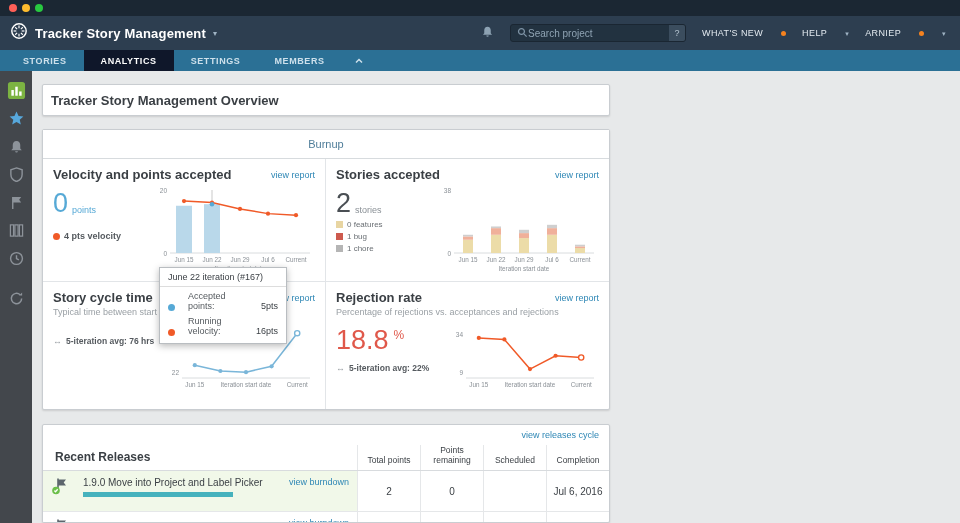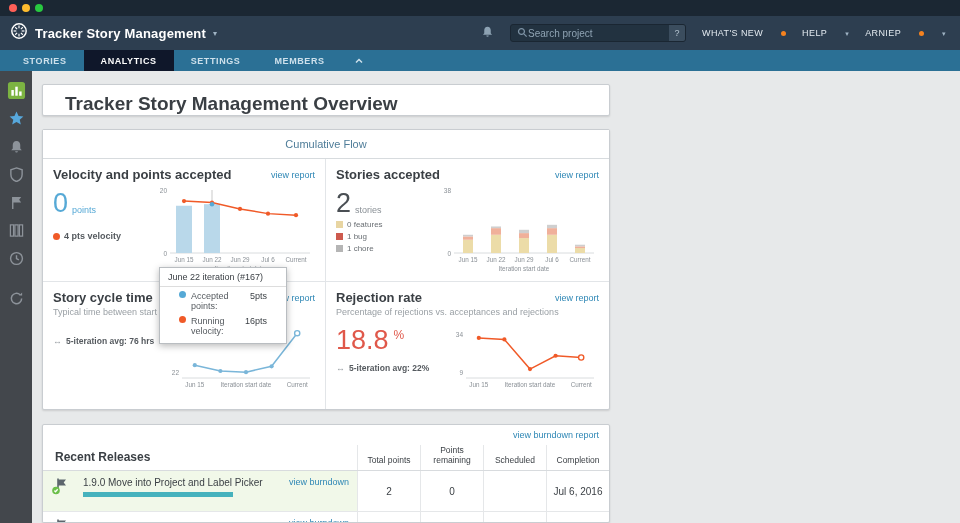--- a/index.html
+++ b/index.html
@@ -33,21 +33,21 @@
 
 
 .sidebar{position:absolute;left:0;top:71px;bottom:0;width:32px;background:#43474c;display:flex;flex-direction:column;align-items:center;padding-top:9px;gap:8px}
 .side-icon{width:20px;height:20px;display:flex;align-items:center;justify-content:center;cursor:pointer}
 .side-icon.spaced{margin-top:12px}
 
 
 .main{position:absolute;left:32px;top:71px;right:0;bottom:0;background:#e7e9ea;overflow:hidden}
 .content{width:568px;margin:13px 0 0 10px}
 .card{background:#fff;border:1px solid #c9cdd1;border-radius:2px;box-shadow:0 1px 2px rgba(0,0,0,.12)}
-.overview-card{height:32px;display:flex;align-items:flex-end;padding:0 22px;font-size:19px;font-weight:bold;color:#3a3f44}
+.overview-card{height:32px;display:flex;align-items:center;padding:0 8px;font-size:13px;font-weight:bold;color:#3a3f44}
 
 
 .trendbox{position:relative;margin-top:13px}
 .trend-tabs{display:flex;height:29px}
 .trend-tab{flex:1;display:flex;align-items:center;justify-content:center;font-size:11px;color:#4f7d99;background:#fff;border-right:1px solid #d7dbde;border-bottom:1px solid #d7dbde;cursor:pointer}
 .trend-tab:last-child{border-right:none}
 .trend-tab.active{color:#1a7cab;font-weight:bold;border-bottom-color:transparent}
 .panels{display:grid;grid-template-columns:1fr 1fr}
 .panel{padding:8px 10px;position:relative}
 .panel.l{border-right:1px solid #e2e5e8}
@@ -75,21 +75,21 @@
 .sq{width:7px;height:7px;display:inline-block}
 .sq.feature{background:#e8d5a2}.sq.bug{background:#cd5a4e}.sq.chore{background:#b5b5b5}
 .avg-row{display:flex;align-items:center;gap:4px;margin-top:9px;font-size:8.5px;color:#555a5f;font-weight:bold}
 .avg-row .range-ic{color:#9aa0a5;font-size:9px;font-weight:normal}
 .chart1{width:162px;height:88px}
 .chart2{width:150px;height:66px;margin-top:2px}
 
 
 .tooltip{position:absolute;left:116px;top:137px;width:128px;background:#fff;border:1px solid #b9bdc1;box-shadow:0 2px 7px rgba(0,0,0,.28);z-index:6;font-size:9px}
 .tt-head{padding:4px 8px;border-bottom:1px solid #ddd;color:#3a3f44}
-.tt-row{display:flex;align-items:flex-start;gap:5px;padding:4px 19px 1px}
+.tt-row{display:flex;align-items:flex-end;gap:13px;padding:4px 8px 1px}
 .tt-row:last-child{padding-bottom:7px}
 .t-dot{width:7px;height:7px;border-radius:50%;flex:none}
 .t-dot.blue{background:#56a9d6}.t-dot.orange{background:#f05a28}
 .t-label{color:#555a5f}
 .t-val{margin-left:auto;color:#3a3f44}
 
 
 .releases{margin-top:14px;height:99px;overflow:hidden}
 .rel-top{height:20px;display:flex;justify-content:flex-end;align-items:center;padding:0 10px}
 .rel-grid{display:grid;grid-template-columns:1fr 63px 63px 63px 63px}
@@ -239,21 +239,21 @@
 
 <div class="main">
   <div class="content">
 
     <div class="card overview-card">
       <span>Tracker Story Management Overview</span>
     </div>
 
     <div class="card trendbox">
       <div class="trend-tabs">
-        <div class="trend-tab">Cumulative Flow</div>
+        <div class="trend-tab">Burnup</div>
       </div>
 
       <div class="panels">
 
         <div class="panel p-top l">
           <div class="p-head">
             <span class="p-title">Velocity and points accepted</span>
             <a class="view-link">view report</a>
           </div>
           <div class="p-body">
@@ -421,21 +421,21 @@
         <div class="tt-row">
           <span class="t-dot orange"></span>
           <span class="t-label">Running velocity:</span>
           <span class="t-val">16pts</span>
         </div>
       </div>
     </div>
 
     <div class="card releases">
       <div class="rel-top">
-        <a class="view-link">view burndown report</a>
+        <a class="view-link">view releases cycle</a>
       </div>
       <div class="rel-grid rel-headrow">
         <div class="hc first">Recent Releases</div>
         <div class="hc">Total points</div>
         <div class="hc">Points remaining</div>
         <div class="hc">Scheduled</div>
         <div class="hc">Completion</div>
       </div>
 
       <div class="rel-grid rel-row">

